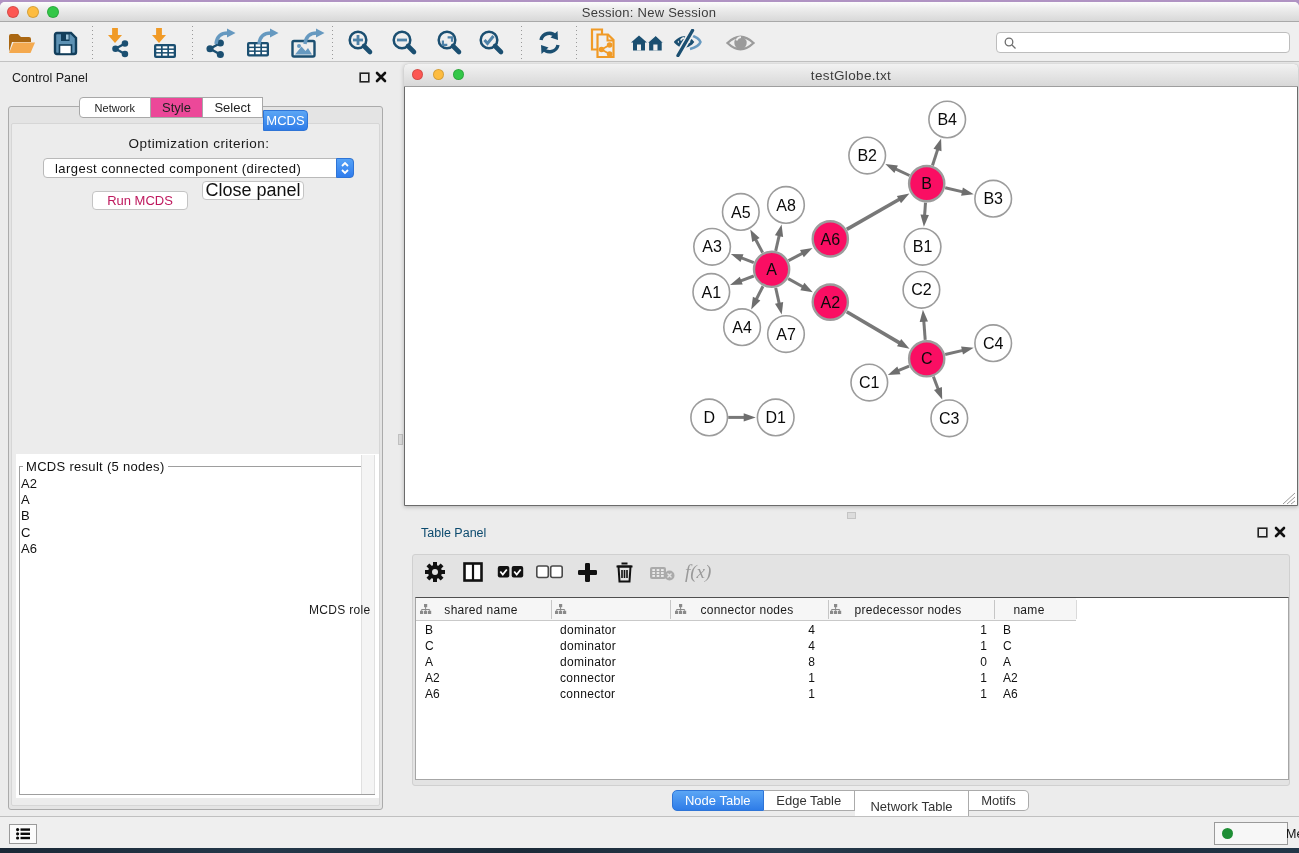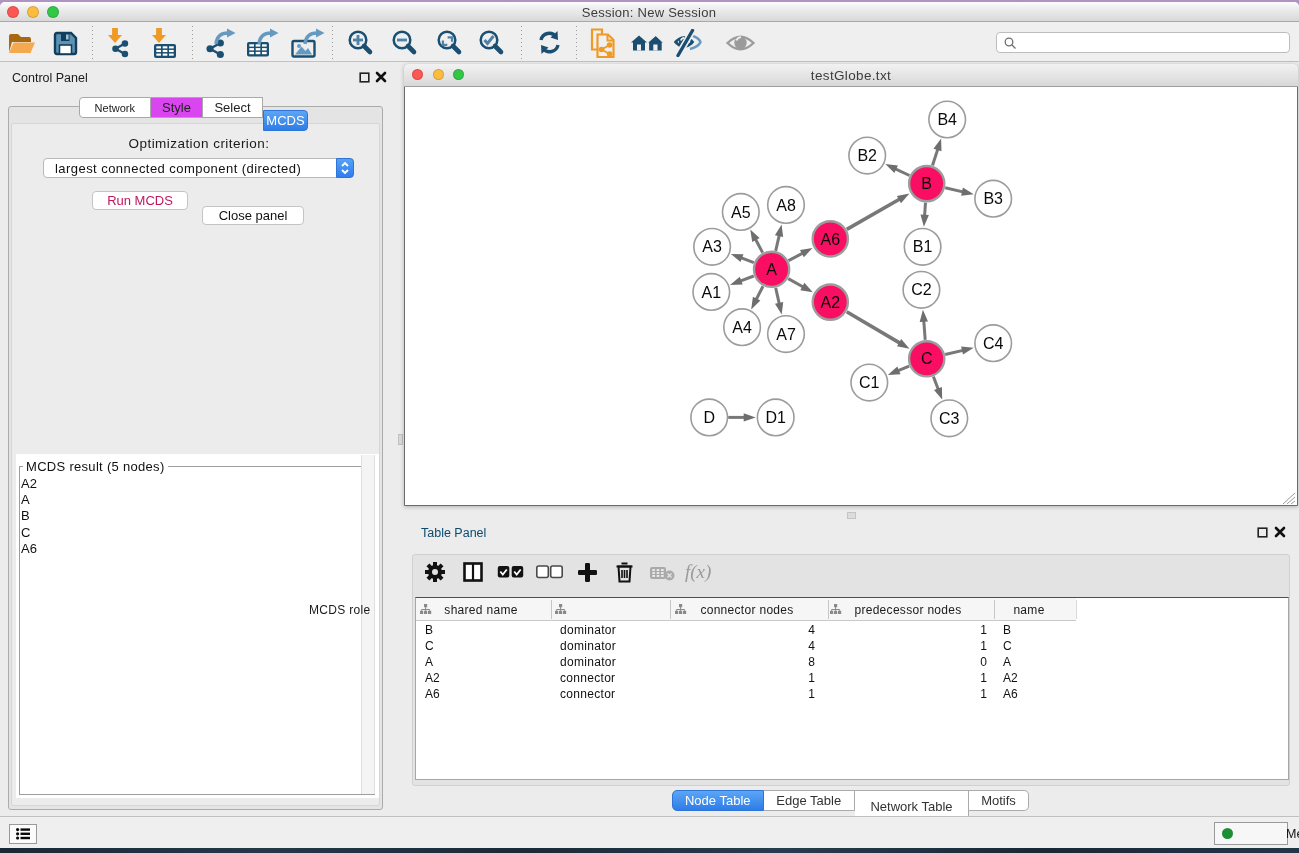--- a/index.html
+++ b/index.html
@@ -150,35 +150,35 @@
     <line x1="8" y1="8" x2="11.5" y2="11.5" stroke="#6e6e6e" stroke-width="1.3"></line>
   </svg>
 <div class="txt" style="left:12px;top:71px;font-size:12.5px;color:#1a1a1a;">Control Panel</div>
 <svg class="abs" style="left:359px;top:72px" width="11" height="11" viewBox="0 0 11 11">
     <rect x="1.2" y="1.2" width="8.6" height="8.6" fill="none" stroke="#222" stroke-width="1.6"></rect>
   </svg>
 <svg class="abs" style="left:375px;top:71px" width="12" height="12" viewBox="0 0 12 12">
     <path d="M2,2 L10,10 M10,2 L2,10" stroke="#111" stroke-width="2.6" stroke-linecap="round"></path>
   </svg>
 <div class="abs" style="left:78.5px;top:97px;width:72.5px;height:21px;background:#fff;color:#222;border:1px solid #a8a8a8;border-radius:4px 0 0 4px;font-size:11px;display:flex;align-items:center;justify-content:center;z-index:5">Network</div>
-<div class="abs" style="left:151px;top:97px;width:52px;height:21px;background:#d946ef;color:#222;border:1px solid #a8a8a8;border-left:none;font-size:13px;display:flex;align-items:center;justify-content:center;z-index:5">Style</div>
+<div class="abs" style="left:151px;top:97px;width:52px;height:21px;background:#ec4899;color:#222;border:1px solid #a8a8a8;border-left:none;font-size:13px;display:flex;align-items:center;justify-content:center;z-index:5">Style</div>
 <div class="abs" style="left:203px;top:97px;width:60px;height:21px;background:#fff;color:#222;border:1px solid #a8a8a8;border-left:none;font-size:13px;display:flex;align-items:center;justify-content:center;z-index:5">Select</div>
 <div class="abs" style="left:263px;top:110px;width:45px;height:21px;background:linear-gradient(#5ba6f5,#2e7ce8);color:#fff;border:1px solid #2e74d6;border-radius:0 4px 4px 0;font-size:13px;display:flex;align-items:center;justify-content:center;z-index:5">MCDS</div>
 <div class="abs" style="left:8px;top:106px;width:375px;height:704px;background:#e4e4e4;border:1px solid #ababab;border-radius:3px"></div>
 <div class="abs" style="left:11px;top:123px;width:369px;height:683px;background:#ececec;border:1px solid #d6d6d6;border-radius:2px"></div>
 <div class="txt" style="left:-101px;top:136px;width:600px;text-align:center;font-size:13.5px;color:#1a1a1a;letter-spacing:0.45px">Optimization criterion:</div>
 <div class="abs" style="left:43px;top:158px;width:311px;height:20px;background:#fff;border:1px solid #b9b9b9;border-radius:4px"></div>
 <div class="abs" style="left:336px;top:158px;width:18px;height:20px;background:linear-gradient(#55a2f6,#2f7ced);border-radius:0 4px 4px 0;border:1px solid #2e74d6"></div>
 <svg class="abs" style="left:338px;top:161px" width="14" height="14" viewBox="0 0 14 14">
     <path d="M4,5 L7,2 L10,5" fill="none" stroke="#fff" stroke-width="1.8"></path>
     <path d="M4,9 L7,12 L10,9" fill="none" stroke="#fff" stroke-width="1.8"></path>
   </svg>
 <div class="txt" style="left:55px;top:161px;font-size:13px;color:#111;letter-spacing:0.45px">largest connected component (directed)</div>
 <div class="abs" style="left:92px;top:191px;width:96px;height:19px;background:#fff;border:1px solid #c4c4c4;border-radius:4px;font-size:13px;display:flex;align-items:center;justify-content:center;color:#be185d">Run MCDS</div>
-<div class="abs" style="left:202px;top:206px;width:102px;height:19px;background:#fff;border:1px solid #c4c4c4;border-radius:4px;font-size:13px;display:flex;align-items:center;justify-content:center;color:#111">Close panel</div>
+<div class="abs" style="left:202px;top:181px;width:102px;height:19px;background:#fff;border:1px solid #c4c4c4;border-radius:4px;font-size:18px;display:flex;align-items:center;justify-content:center;color:#111">Close panel</div>
 <div class="abs" style="left:16px;top:454px;width:363px;height:344px;background:#fff"></div>
 <div class="abs" style="left:19px;top:466px;width:356px;height:329px;border:1px solid #9e9e9e"></div>
 <div class="abs" style="left:23px;top:459px;background:#fff;padding:0 3px;font-size:13px;letter-spacing:0.3px;color:#111">MCDS result (5 nodes)</div>
 <div class="txt" style="left:21px;top:476.0px;font-size:13px;color:#111;">A2</div>
 <div class="txt" style="left:21px;top:492.2px;font-size:13px;color:#111;">A</div>
 <div class="txt" style="left:21px;top:508.4px;font-size:13px;color:#111;">B</div>
 <div class="txt" style="left:21px;top:524.6px;font-size:13px;color:#111;">C</div>
 <div class="txt" style="left:21px;top:540.8px;font-size:13px;color:#111;">A6</div>
 <div class="abs" style="left:361px;top:455px;width:14px;height:339px;background:#f4f4f4;border-left:1px solid #e0e0e0;border-right:1px solid #e0e0e0"></div>
 <div class="abs" style="left:398px;top:434px;width:5px;height:11px;background:#d9d9d9;border:1px solid #c0c0c0"></div>

